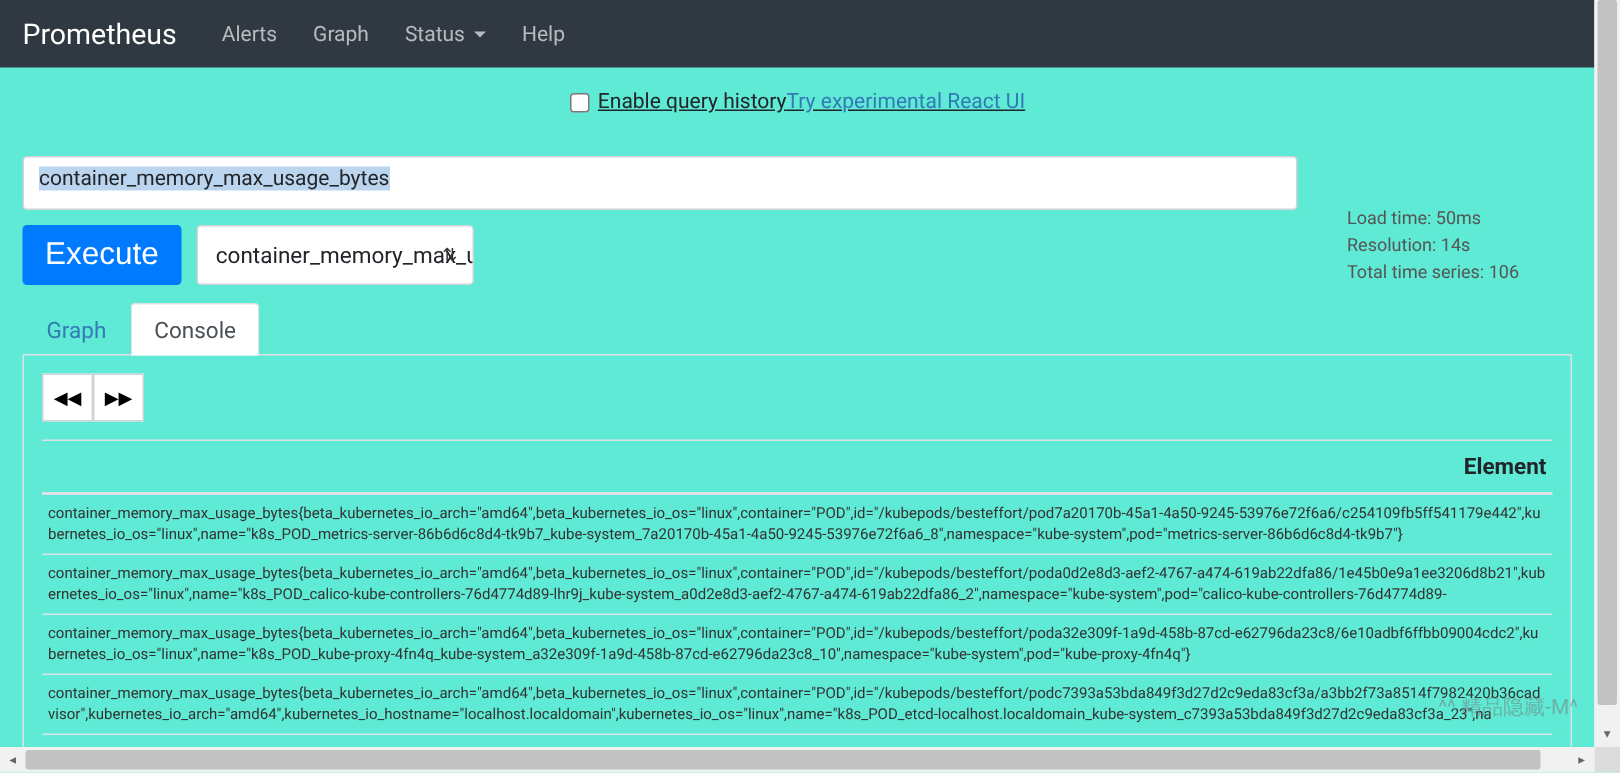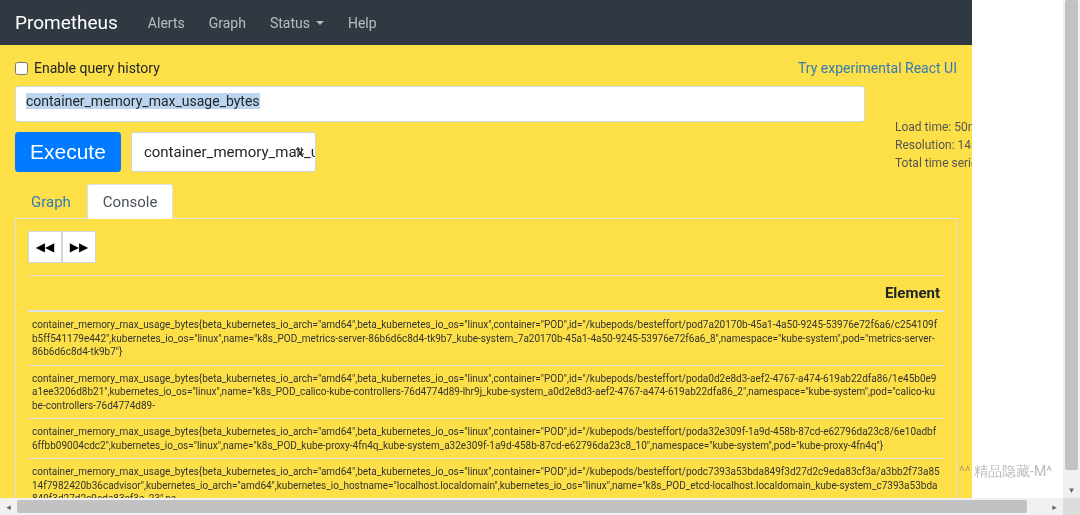--- a/index.html
+++ b/index.html
@@ -7,24 +7,24 @@
     font-family: -apple-system, BlinkMacSystemFont, "Segoe UI", Roboto, "Helvetica Neue", Arial, sans-serif;
     font-size: 14px;
     color: #212529;
     background: #fff;
     overflow: hidden;
     width: 1080px;
     height: 515px;
     position: relative;
   }
   .viewport {
-    width: 972px;
+    width: 1063px;
     height: 498px;
     overflow: hidden;
-    background: #fde047;
+    background: #5eead4;
   }
   .navbar {
     background: #303942;
     color: #fff;
     height: 45px;
     display: flex;
     align-items: center;
     padding: 0 15px;
   }
   .navbar-brand {
@@ -50,23 +50,24 @@
     border-left: 4px solid transparent;
     border-right: 4px solid transparent;
     border-top: 4px solid rgba(255,255,255,0.65);
     margin-left: 6px;
   }
   .container {
     padding: 15px;
   }
   .top-row {
     display: flex;
-    justify-content: space-between;
+    justify-content: center;
     align-items: flex-start;
-    margin-bottom: 10px;
+    margin-bottom: 28px;
+    text-decoration: underline;
   }
   .checkbox-label {
     display: flex;
     align-items: center;
     font-size: 14px;
     cursor: pointer;
   }
   .checkbox-label input { margin-right: 6px; }
   .react-link {
     color: #337ab7;

